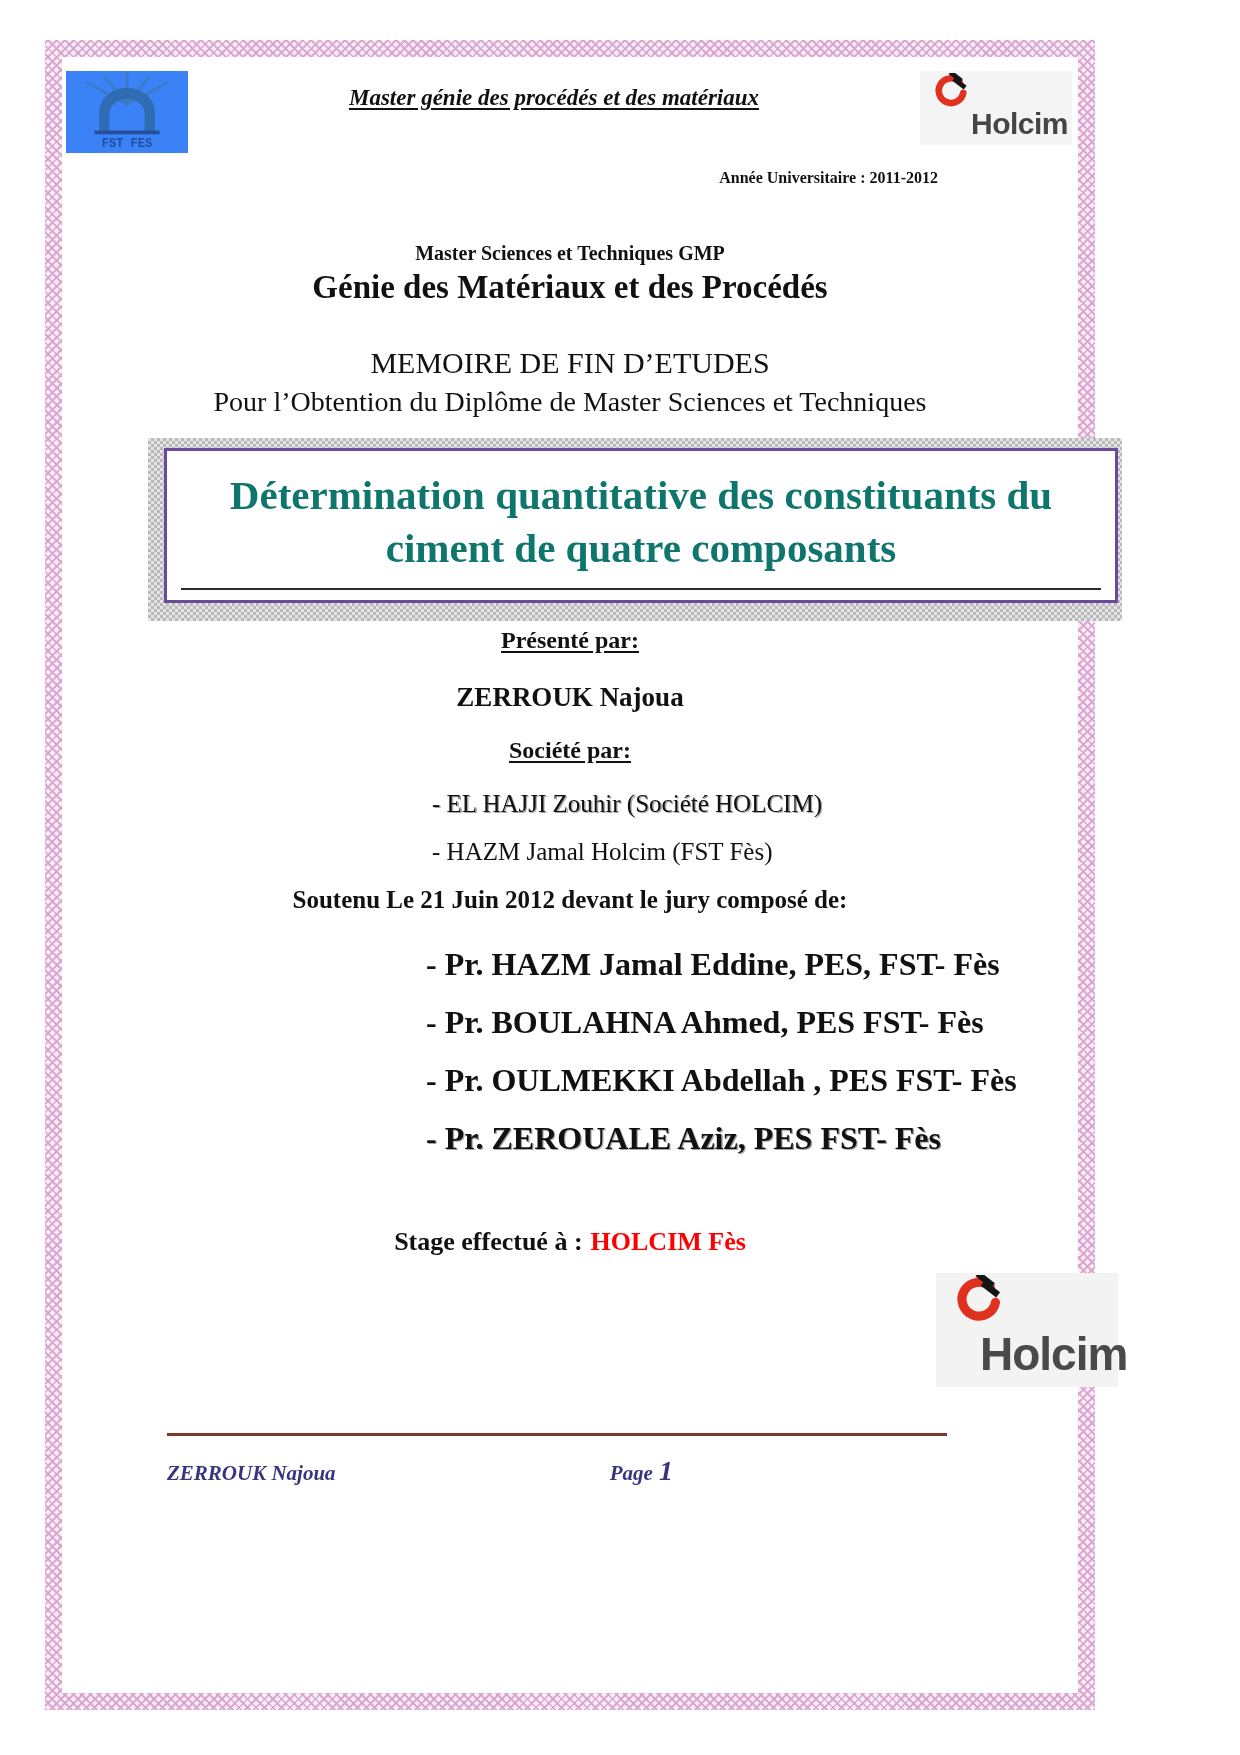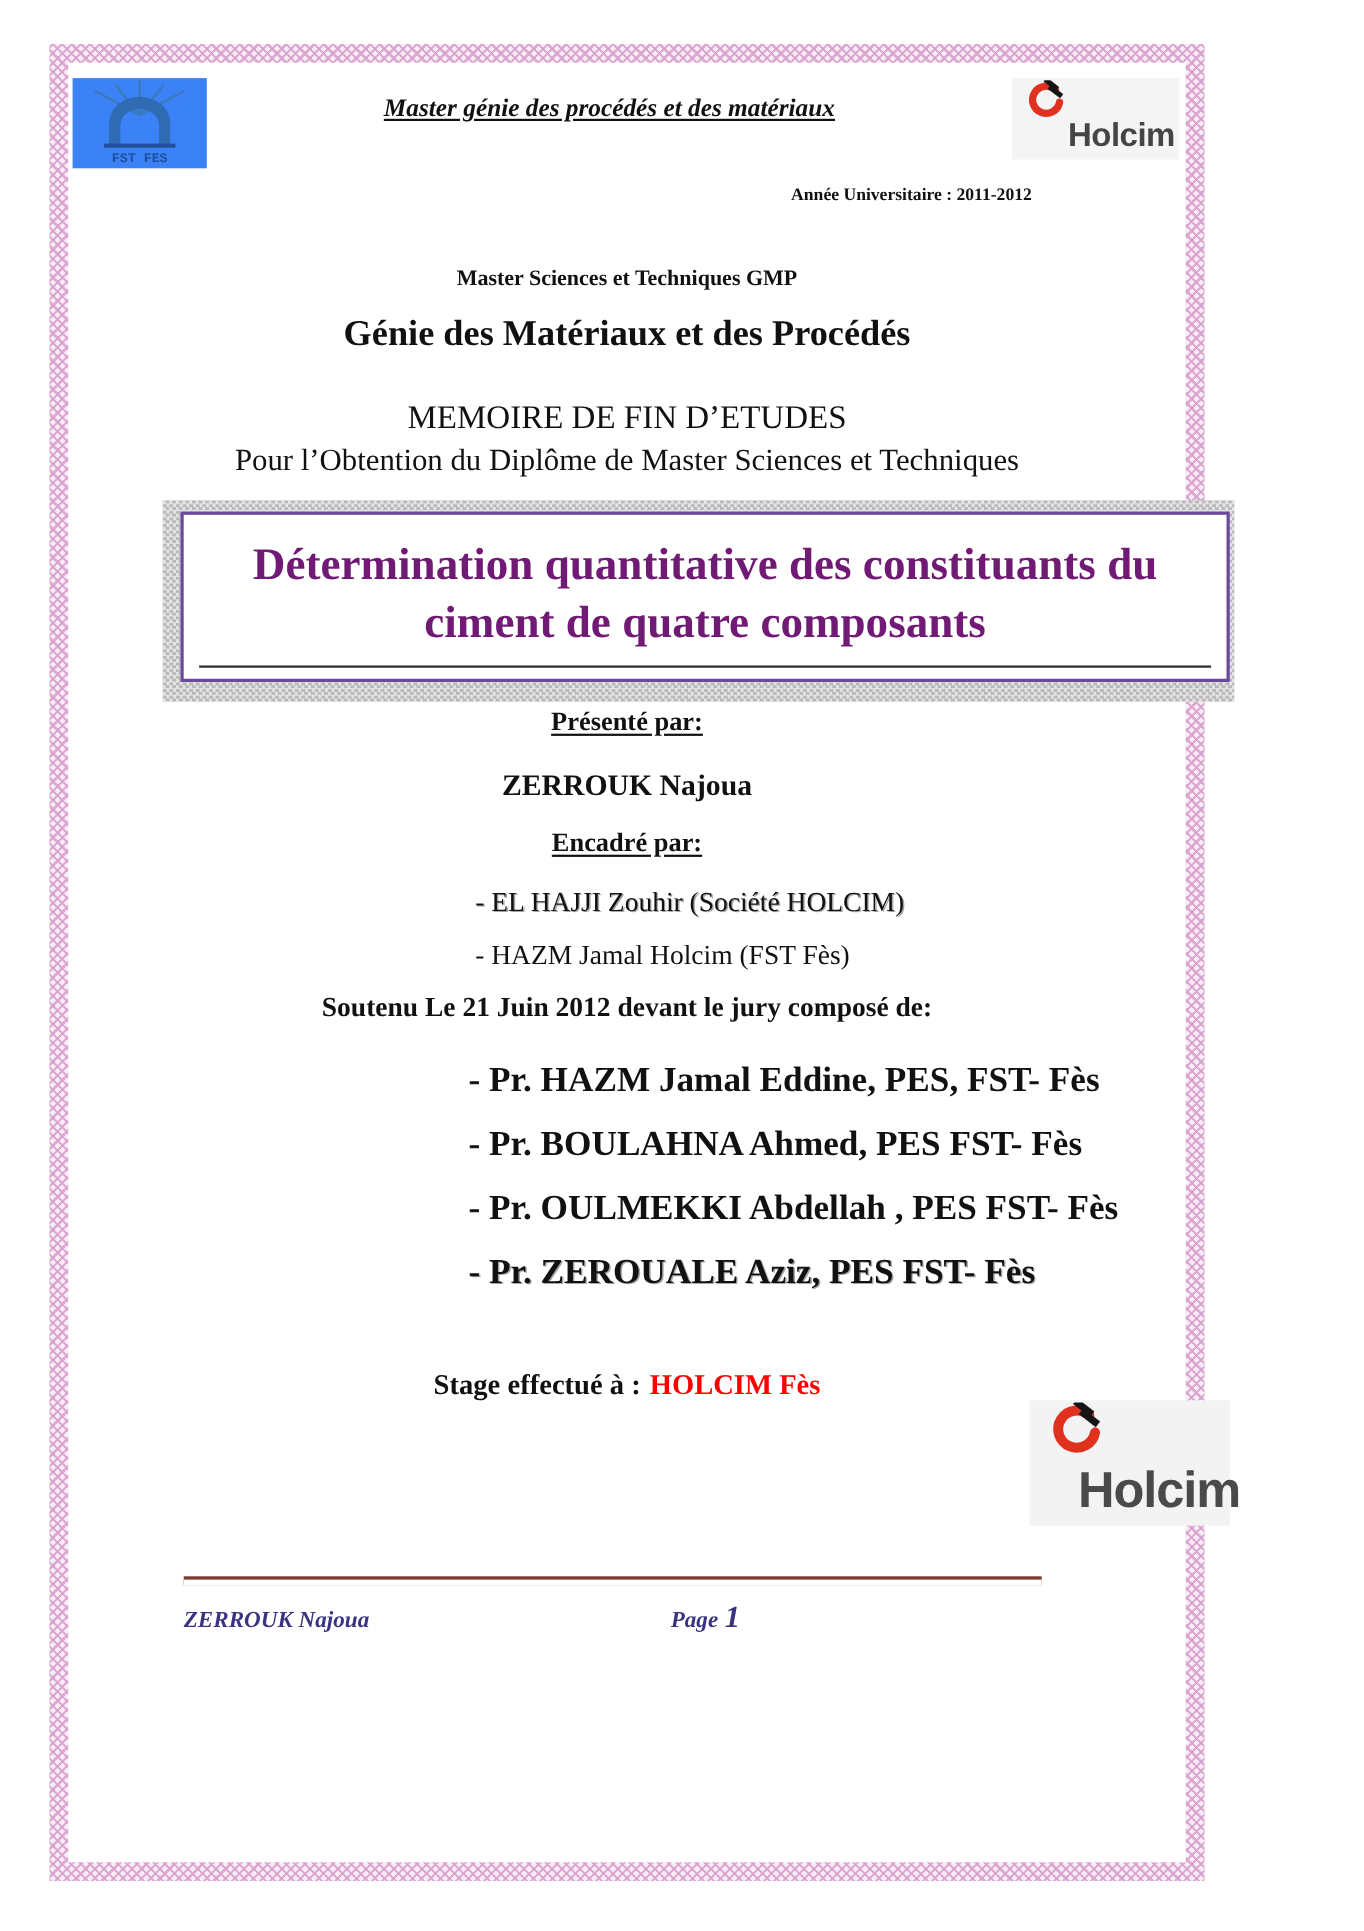--- a/index.html
+++ b/index.html
@@ -54,21 +54,21 @@
     font-family:"Liberation Sans", sans-serif;font-weight:bold;
     font-size:30px;color:#454545;letter-spacing:-0.5px;
   }
   .annee{
     margin-top:16px;
     text-align:right;padding-right:140px;
     font-weight:bold;font-size:16px;white-space:nowrap;
   }
   .degree-block{margin-top:55px;text-align:center;}
   .degree-line1{font-weight:bold;font-size:20px;}
-  .degree-line2{font-weight:bold;font-size:33px;margin-top:21px;}
+  .degree-line2{font-weight:bold;font-size:33px;margin-top:4px;}
   .memoire{margin-top:40px;text-align:center;font-size:30px;}
   .purpose{margin:6px auto 0;text-align:center;font-size:28px;max-width:760px;}
   
   .title-region{
     position:relative;
     margin:30px -40px 0 102px;
   }
   .title-shadow{
     position:absolute;left:-16px;right:-4px;top:-10px;bottom:-18px;
     background:#cfcfcf;
@@ -77,21 +77,21 @@
   }
   .title-box{
     position:relative;
     background:#ffffff;
     border:3px solid #6b4a9b;
     padding:18px 10px 8px;
     text-align:center;
   }
   .thesis-title{
     font-weight:bold;font-size:41px;line-height:1.3;
-    color:#701a75;
+    color:#0f766e;
     margin:0 auto;max-width:880px;
   }
   .box-rule{border-top:2px solid #2a2a2a;margin:12px 4px 2px;}
   
   .center-label{
     margin-top:24px;text-align:center;
     font-weight:bold;font-size:24px;
     text-decoration:underline;text-underline-offset:3px;
   }
   .author-name{margin-top:28px;text-align:center;font-weight:bold;font-size:27px;}
@@ -178,21 +178,21 @@
         <div class="title-shadow"></div>
         <div class="title-box">
           <div class="thesis-title">Détermination quantitative des constituants du ciment de quatre composants</div>
           <div class="box-rule"></div>
         </div>
       </div>
 
       <div class="center-label">Présenté par:</div>
       <div class="author-name">ZERROUK Najoua</div>
 
-      <div class="center-label">Encadré par:</div>
+      <div class="center-label">Société par:</div>
       <div class="supervisors">
         <div class="supervisor smudge">- EL HAJJI Zouhir (Société HOLCIM)</div>
         <div class="supervisor">- HAZM Jamal Holcim (FST Fès)</div>
       </div>
 
       <div class="jury-intro">Soutenu Le 21 Juin 2012 devant le jury composé de:</div>
       <div class="jury-list">
         <div class="jury-member">- Pr. HAZM Jamal Eddine,  PES, FST- Fès</div>
         <div class="jury-member">- Pr. BOULAHNA Ahmed, PES FST- Fès</div>
         <div class="jury-member">- Pr. OULMEKKI Abdellah , PES FST- Fès</div>

